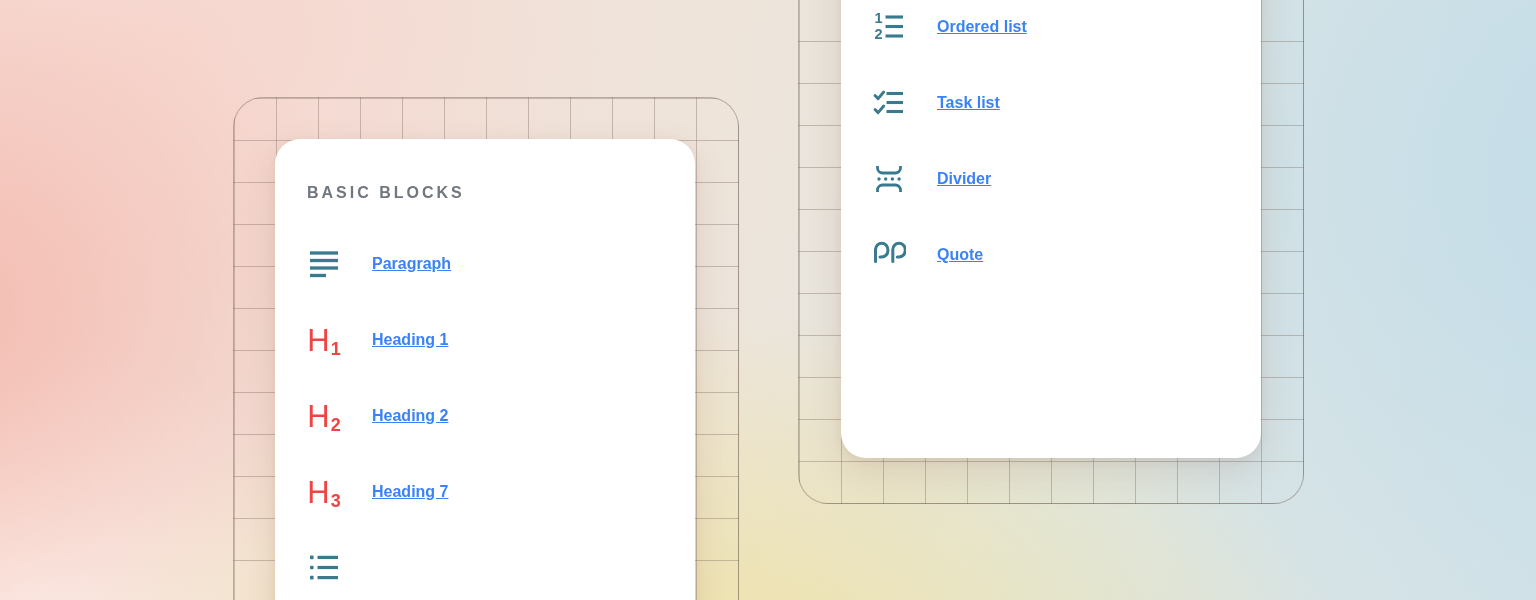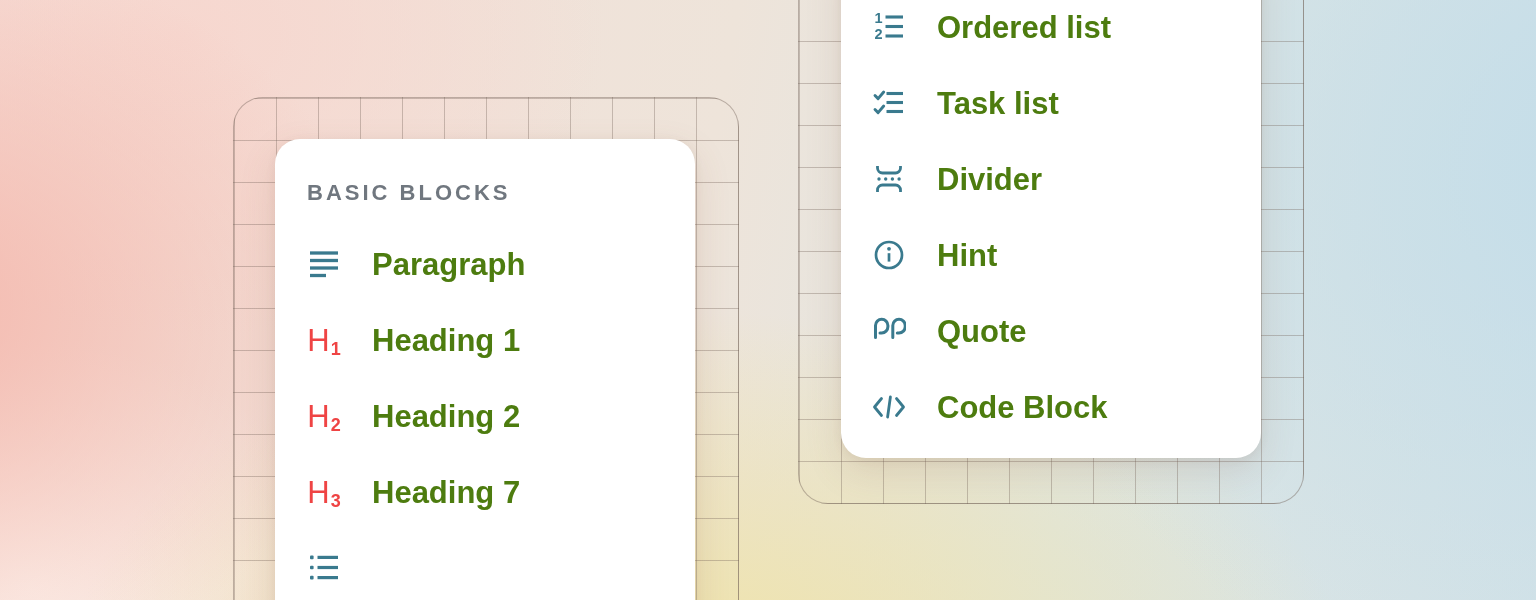--- a/index.html
+++ b/index.html
@@ -26,27 +26,27 @@
   }
   #grid-left{left:233px;top:97px;width:504px;height:540px;}
   #grid-right{left:798px;top:-44px;width:504px;height:546px;}
   .card{
     position:absolute;background:#ffffff;border-radius:25px;
     box-shadow:0 14px 36px rgba(140,95,70,0.16), 0 2px 10px rgba(120,90,80,0.08);
   }
   #card-left{left:275px;top:139px;width:420px;height:520px;padding:43px 0 0 32px;box-sizing:border-box;}
   #card-right{left:841px;top:-60px;width:420px;height:518px;padding:49px 0 0 31px;box-sizing:border-box;}
   .section-header{
-    font-size:22px;font-weight:700;letter-spacing:3px;
+    font-size:16px;font-weight:700;letter-spacing:3px;
     color:#70777f;line-height:22px;margin:0 0 22px 0;
   }
   .menu-row{display:flex;align-items:center;height:76px;cursor:pointer;}
   .icon-box{width:34px;height:34px;margin-right:31px;display:flex;align-items:center;justify-content:center;flex:0 0 34px;}
   .icon-box svg{display:block;}
-  .row-label{font-size:31px;font-weight:700;color:#4d7c0f;line-height:1;}
+  .row-label{font-size:16px;font-weight:700;color:#3b82f6;line-height:1;text-decoration:underline;}
   .h-glyph{color:#ef4444;line-height:1;white-space:nowrap;}
   .h-glyph .h-cap{font-size:31px;font-weight:500;}
   .h-glyph .h-sub{font-size:18px;font-weight:700;display:inline-block;transform:translateY(4px);margin-left:1px;}
   .stroke{stroke:#3a7a8e;fill:none;}
   .fillk{fill:#3a7a8e;}
   svg text{fill:#3a7a8e;font-family:"Liberation Sans","DejaVu Sans",sans-serif;font-weight:700;}
 </style>
 </head>
 <body>
 
@@ -154,48 +154,26 @@
           <circle cx="7" cy="17" r="1.7"></circle>
           <circle cx="13.7" cy="17" r="1.7"></circle>
           <circle cx="20.4" cy="17" r="1.7"></circle>
           <circle cx="27.1" cy="17" r="1.7"></circle>
         </g>
       </svg>
     </span>
     <span class="row-label">Divider</span>
   </div>
 
-  <div class="menu-row">
-    <span class="icon-box">
-      <svg width="34" height="34" viewBox="0 0 34 34">
-        <circle class="stroke" stroke-width="2.7" cx="17" cy="17" r="13"></circle>
-        <line class="stroke" stroke-width="2.7" x1="17" y1="15.2" x2="17" y2="23.6"></line>
-        <circle class="fillk" cx="17" cy="10.8" r="1.9"></circle>
-      </svg>
-    </span>
-    <span class="row-label">Hint</span>
-  </div>
 
   <div class="menu-row">
     <span class="icon-box">
       <svg width="34" height="34" viewBox="0 0 34 34">
         <g class="stroke" stroke-width="3" stroke-linecap="round" stroke-linejoin="round">
           <path d="M3.5,23.5 V11.5 A6.2,6.2 0 0 1 15.9,11.5 V12.8 A6.2,6.2 0 0 1 9.7,19 H8"></path>
           <path d="M20.8,23.5 V11.5 A6.2,6.2 0 0 1 33.2,11.5 V12.8 A6.2,6.2 0 0 1 27,19 H25.3"></path>
         </g>
       </svg>
     </span>
     <span class="row-label">Quote</span>
   </div>
 
-  <div class="menu-row">
-    <span class="icon-box">
-      <svg width="34" height="34" viewBox="0 0 34 34">
-        <g class="stroke" stroke-width="2.8" stroke-linecap="round" stroke-linejoin="round">
-          <path d="M9.5,8.5 L2.5,17 L9.5,25.5"></path>
-          <path d="M24.5,8.5 L31.5,17 L24.5,25.5"></path>
-          <line x1="18.4" y1="7" x2="15.6" y2="27"></line>
-        </g>
-      </svg>
-    </span>
-    <span class="row-label">Code Block</span>
-  </div>
 </div>
 
 </body></html>

